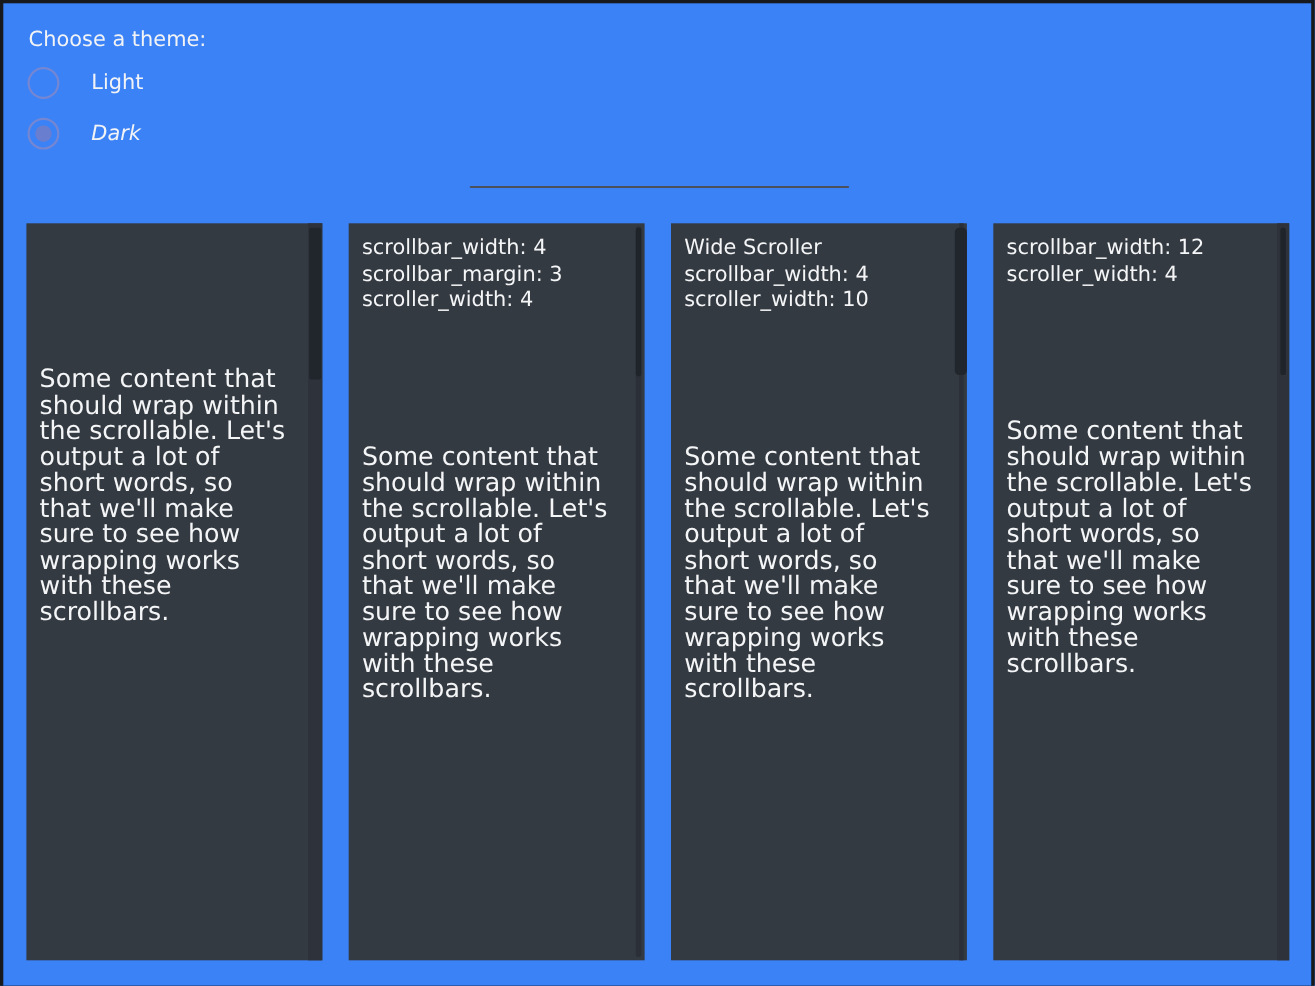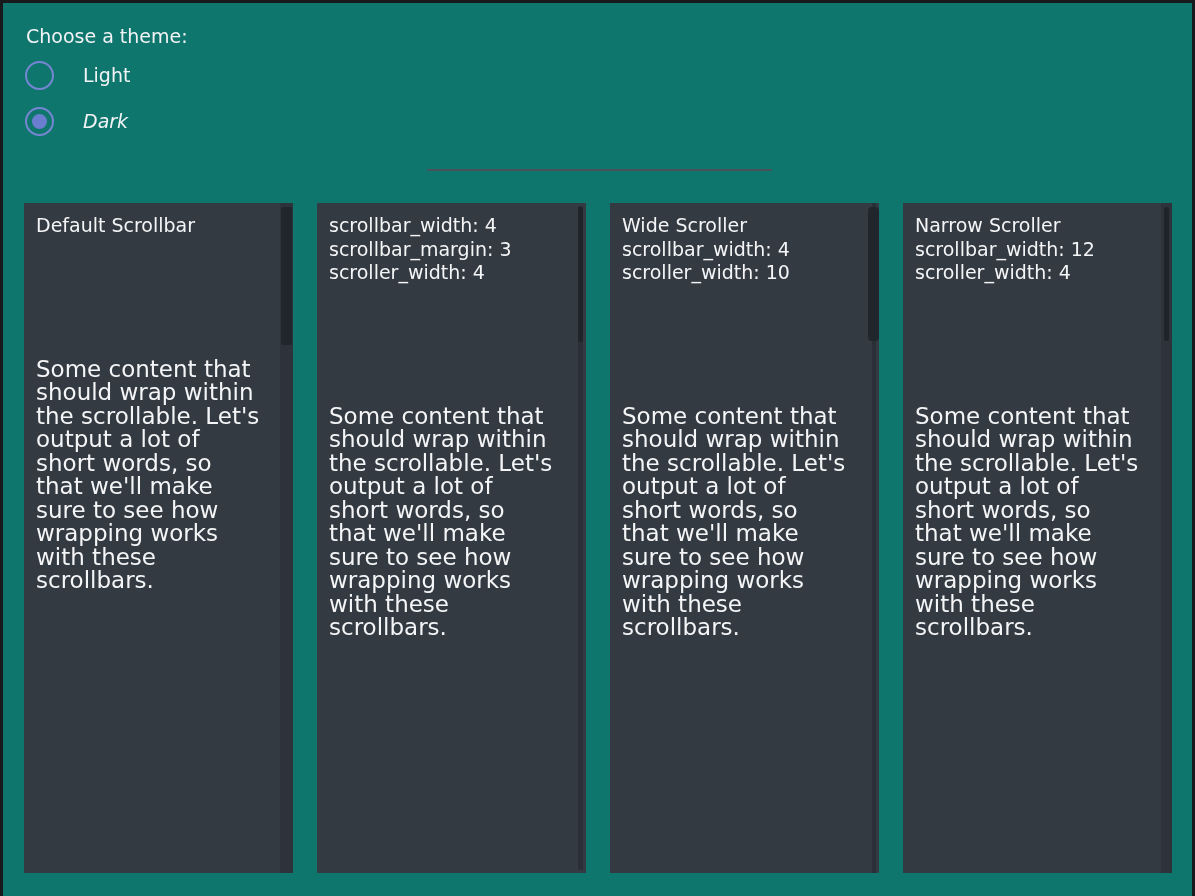--- a/index.html
+++ b/index.html
@@ -1,19 +1,19 @@
 <!DOCTYPE html>
 <html><head>
 <meta charset="utf-8">
 <style>
   * { margin:0; padding:0; box-sizing:border-box; }
   html,body { width:1195px; height:896px; overflow:hidden; background:#17191c;
               font-family:"DejaVu Sans", sans-serif; }
   .app { position:absolute; left:3px; top:3px; right:3px; bottom:0;
-         background:#0f766e; color:#f4f5f6; }
+         background:#3b82f6; color:#f4f5f6; }
 
   
   .choose-label { position:absolute; left:23px; top:22px; font-size:19px; color:#f2f3f5; }
   .radio-row { position:absolute; left:22px; display:flex; align-items:center; gap:29px;
                height:30px; cursor:default; }
   .radio-row.light { top:57px; }
   .radio-row.dark  { top:103px;font-style:italic; }
   .radio { width:29px; height:29px; border:2px solid #7586d2; border-radius:50%;
            position:relative; flex:0 0 auto; }
   .radio.selected::after { content:""; position:absolute; left:50%; top:50%;
@@ -66,21 +66,20 @@
 
   <div class="radio-row dark">
     <span class="radio selected"></span>
     <span class="radio-label">Dark</span>
   </div>
 
   <div class="divider"></div>
 
   <div class="panel p0">
     <div class="panel-text">
-      <div class="panel-title">Default Scrollbar</div>
       <div class="panel-body">Some content that should wrap within the scrollable. Let's output a lot of short words, so that we'll make sure to see how wrapping works with these scrollbars.</div>
     </div>
     <div class="sb-track"></div>
     <div class="sb-thumb"></div>
   </div>
 
   <div class="panel p1">
     <div class="panel-text">
       <div class="panel-param">scrollbar_width: 4</div>
       <div class="panel-param">scrollbar_margin: 3</div>
@@ -97,21 +96,20 @@
       <div class="panel-param">scrollbar_width: 4</div>
       <div class="panel-param">scroller_width: 10</div>
       <div class="panel-body">Some content that should wrap within the scrollable. Let's output a lot of short words, so that we'll make sure to see how wrapping works with these scrollbars.</div>
     </div>
     <div class="sb-track"></div>
     <div class="sb-thumb"></div>
   </div>
 
   <div class="panel p3">
     <div class="panel-text">
-      <div class="panel-title">Narrow Scroller</div>
       <div class="panel-param">scrollbar_width: 12</div>
       <div class="panel-param">scroller_width: 4</div>
       <div class="panel-body">Some content that should wrap within the scrollable. Let's output a lot of short words, so that we'll make sure to see how wrapping works with these scrollbars.</div>
     </div>
     <div class="sb-track"></div>
     <div class="sb-thumb"></div>
   </div>
 
 </div>
 

